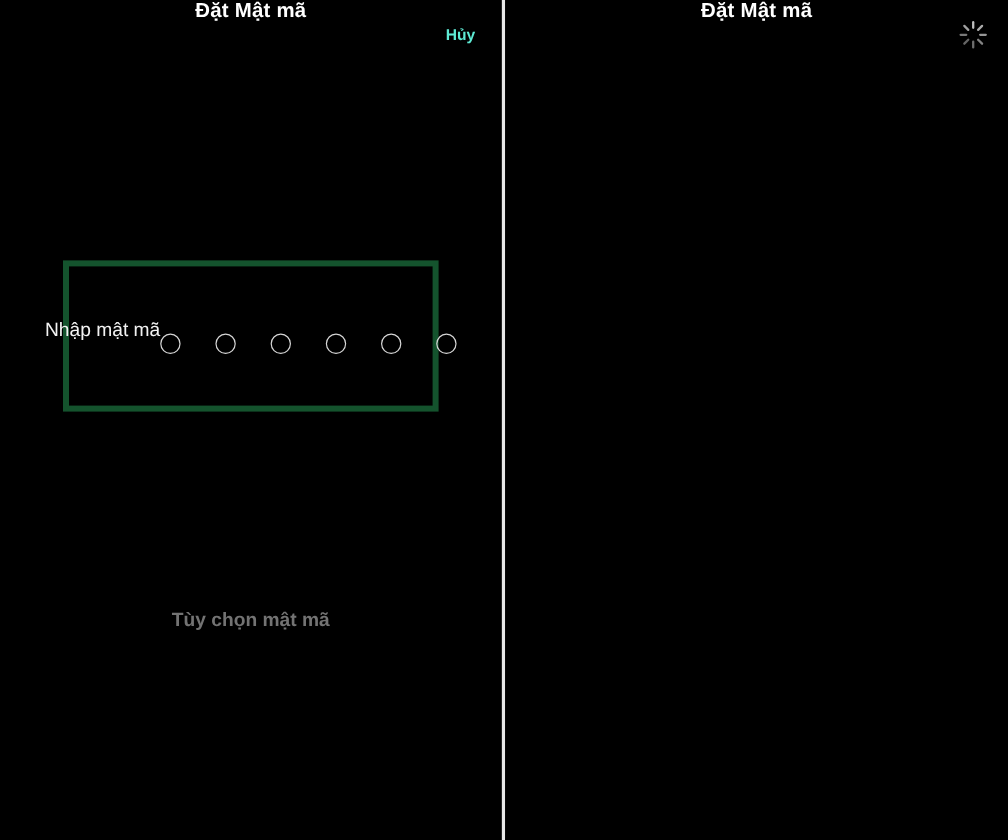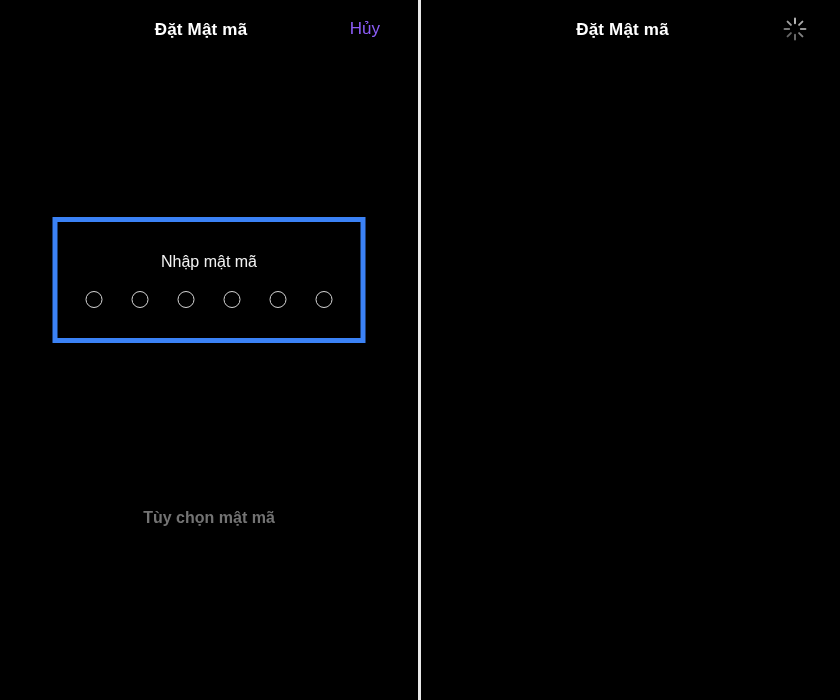--- a/index.html
+++ b/index.html
@@ -34,41 +34,41 @@
     background: #e8e8e8;
     flex: 0 0 3px;
   }
   .panel-right { width: 419px; }
 
   
   .navbar {
     position: absolute;
     top: 0;
     left: 0;
-    right: 16px;
+    right: 0;
     height: 58px;
     display: flex;
-    align-items: center;
+    align-items: flex-start;
     justify-content: center;
   }
   .nav-title {
     color: #ffffff;
     font-size: 17px;
     font-weight: bold;
     letter-spacing: 0.2px;
     line-height: 1;
   }
   .nav-action {
     position: absolute;
     right: 22px;
     top: 50%;
     transform: translateY(-50%);
-    color: #8b5cf6;
-    font-size: 17px;
-    font-weight: normal;
+    color: #5eead4;
+    font-size: 13px;
+    font-weight: bold;
     cursor: pointer;
   }
 
   
   .spinner {
     position: absolute;
     right: 16px;
     top: 50%;
     transform: translateY(-50%);
     width: 26px;
@@ -77,24 +77,24 @@
   }
   .spinner svg { display: block; }
 
   
   .passcode-block {
     position: absolute;
     left: 50%;
     transform: translateX(-50%);
     box-sizing: border-box;
     display: flex;
-    flex-direction: column;
+    flex-direction: row;
     align-items: center;
     justify-content: center;
-    border: 5px solid #3b82f6;
+    border: 5px solid #14532d;
   }
   .block-left {
     top: 217px;
     width: 313px;
     height: 126px;
   }
   .block-right {
     top: 217px;
     width: 309px;
     height: 126px;

